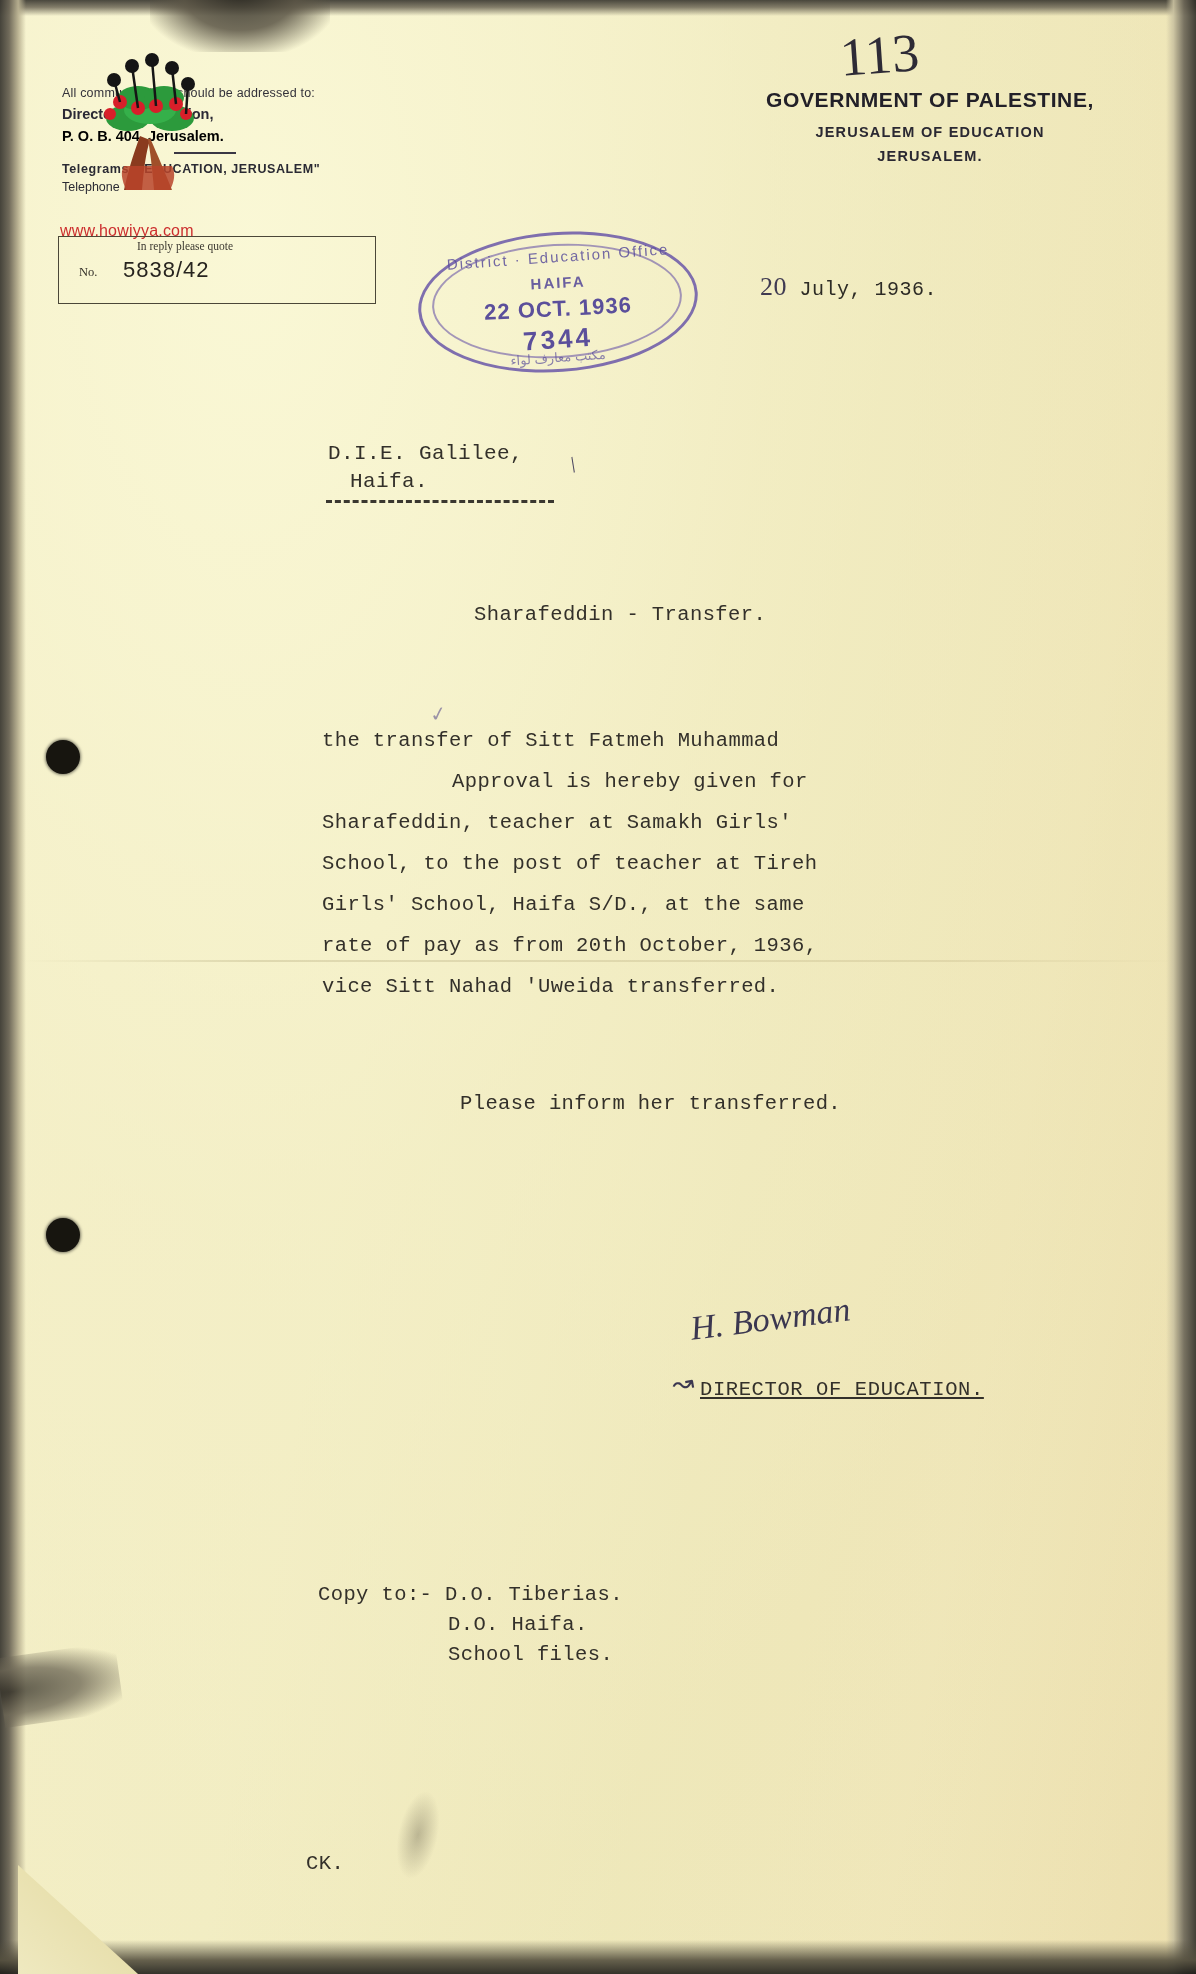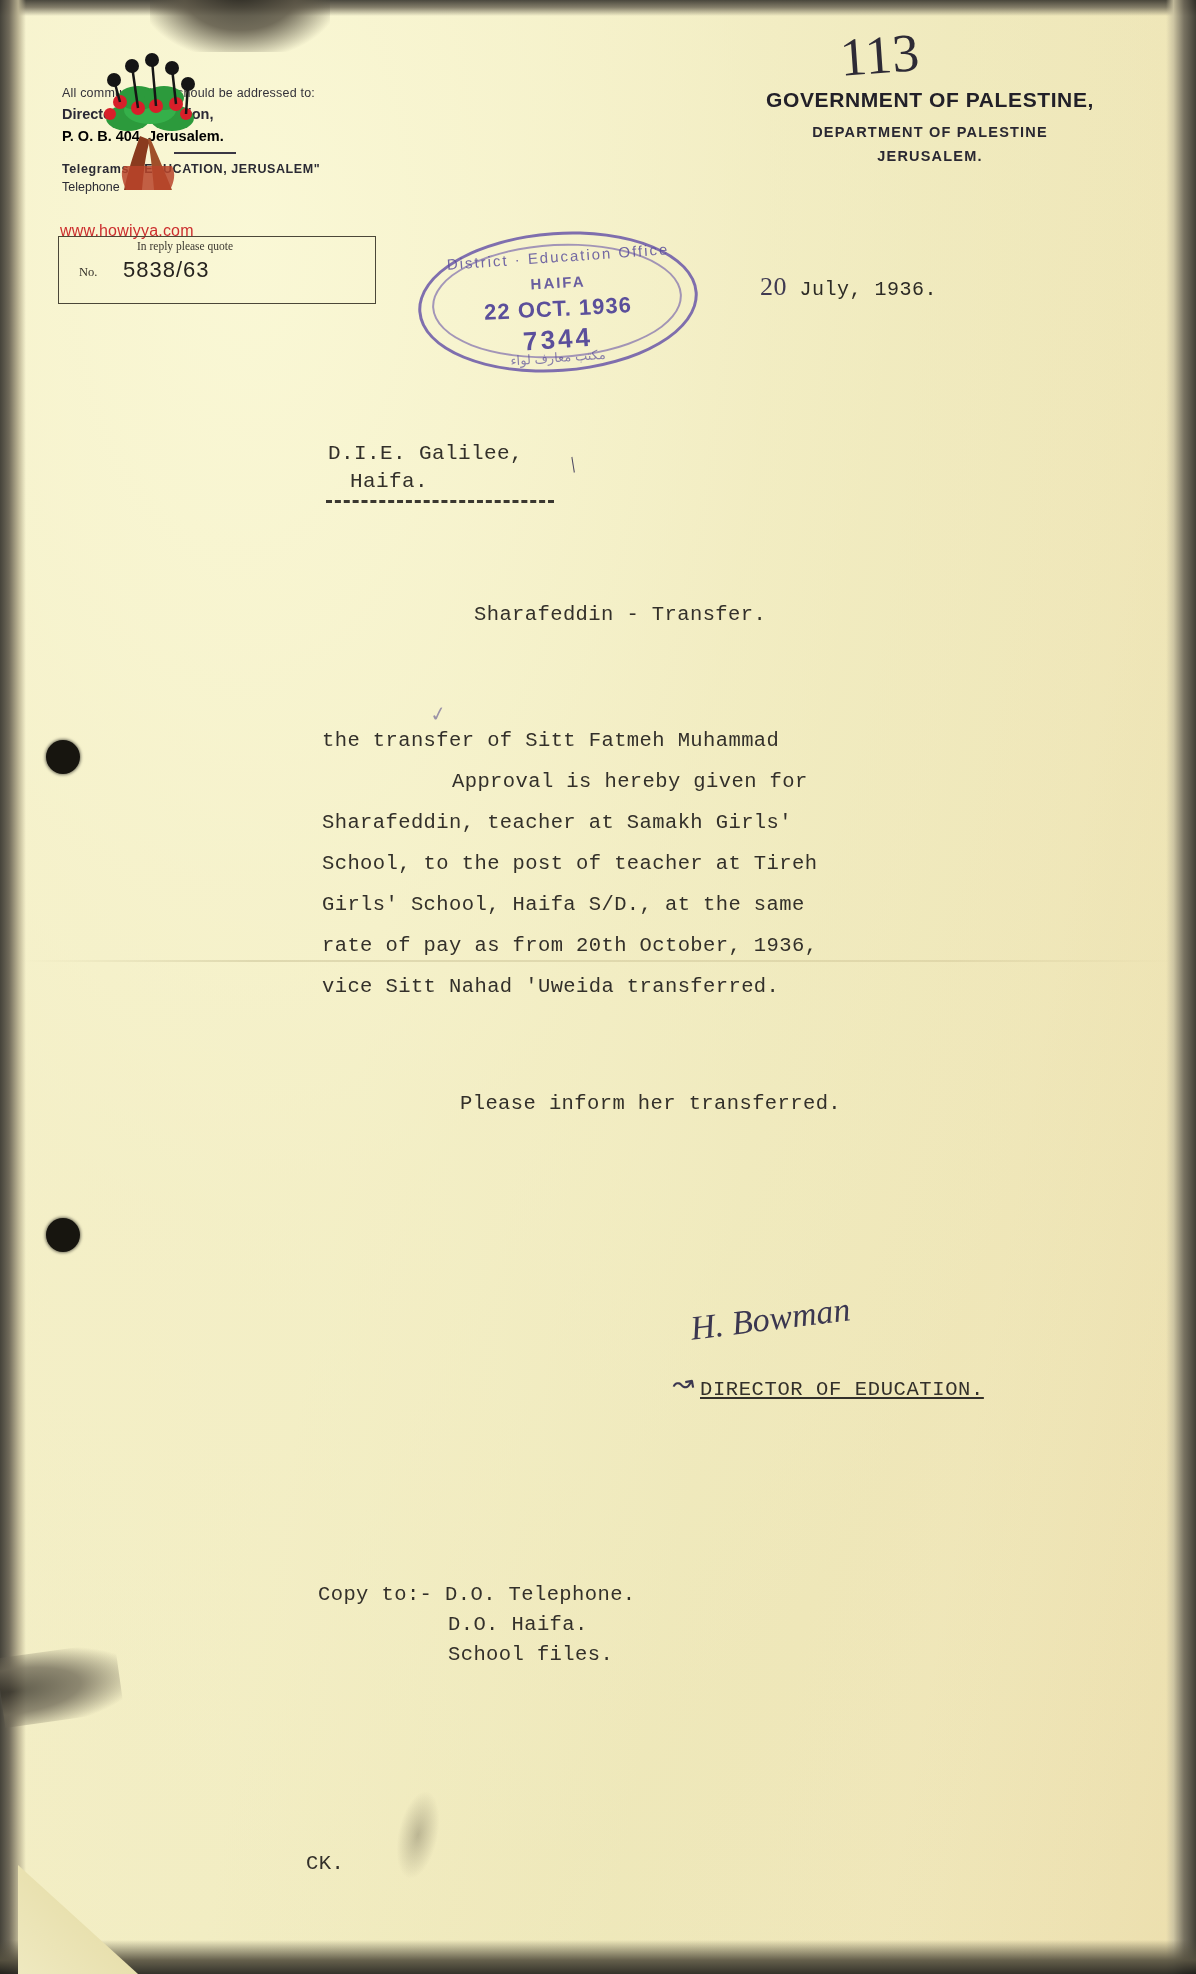--- a/index.html
+++ b/index.html
@@ -323,26 +323,26 @@
       <circle cx="108" cy="44" r="7" fill="#151515"></circle>
       <path d="M34 40 L40 62 M52 26 L58 68 M72 20 L76 66 M92 28 L96 64 M108 44 L106 74" stroke="#151515" stroke-width="2.5" fill="none"></path>
       <path d="M46 150 C42 140 40 132 44 126 L92 126 C96 134 94 142 90 150 Z" fill="#b8442a" opacity="0.85"></path>
     </svg>
   </div>
 
   <div class="watermark">www.howiyya.com</div>
   <div class="quote-box">
     <div class="qlabel">In reply please quote</div>
     <div class="qno">No.</div>
-    <div class="qnum">5838/63</div>
+    <div class="qnum">5838/42</div>
   </div>
 
   <div class="gov">
     <div class="t1">GOVERNMENT OF PALESTINE,</div>
-    <div class="t2">DEPARTMENT OF PALESTINE</div>
+    <div class="t2">JERUSALEM OF EDUCATION</div>
     <div class="t3">JERUSALEM.</div>
   </div>
 
   <div class="date">
     <span class="hand">20</span>
     <span>July, 1936.</span>
   </div>
 
   <div class="stamp">
     <div class="ring"></div>
@@ -379,21 +379,21 @@
 
   <div class="please typed">Please inform her transferred.</div>
 
   <div class="sig">H. Bowman</div>
   <div class="sigmark">↝</div>
   <div class="sigtitle typed">DIRECTOR OF EDUCATION.</div>
 
   <div class="copy typed">
     <div>
       <span>Copy to:-</span>
-      <span>D.O. Telephone.</span>
+      <span>D.O. Tiberias.</span>
     </div>
     <div><span class="ind"></span><span>D.O. Haifa.</span></div>
     <div><span class="ind"></span><span>School files.</span></div>
   </div>
 
   <div class="smudge-a"></div>
   <div class="initials typed">CK.</div>
 </div>
 
 </body></html>

